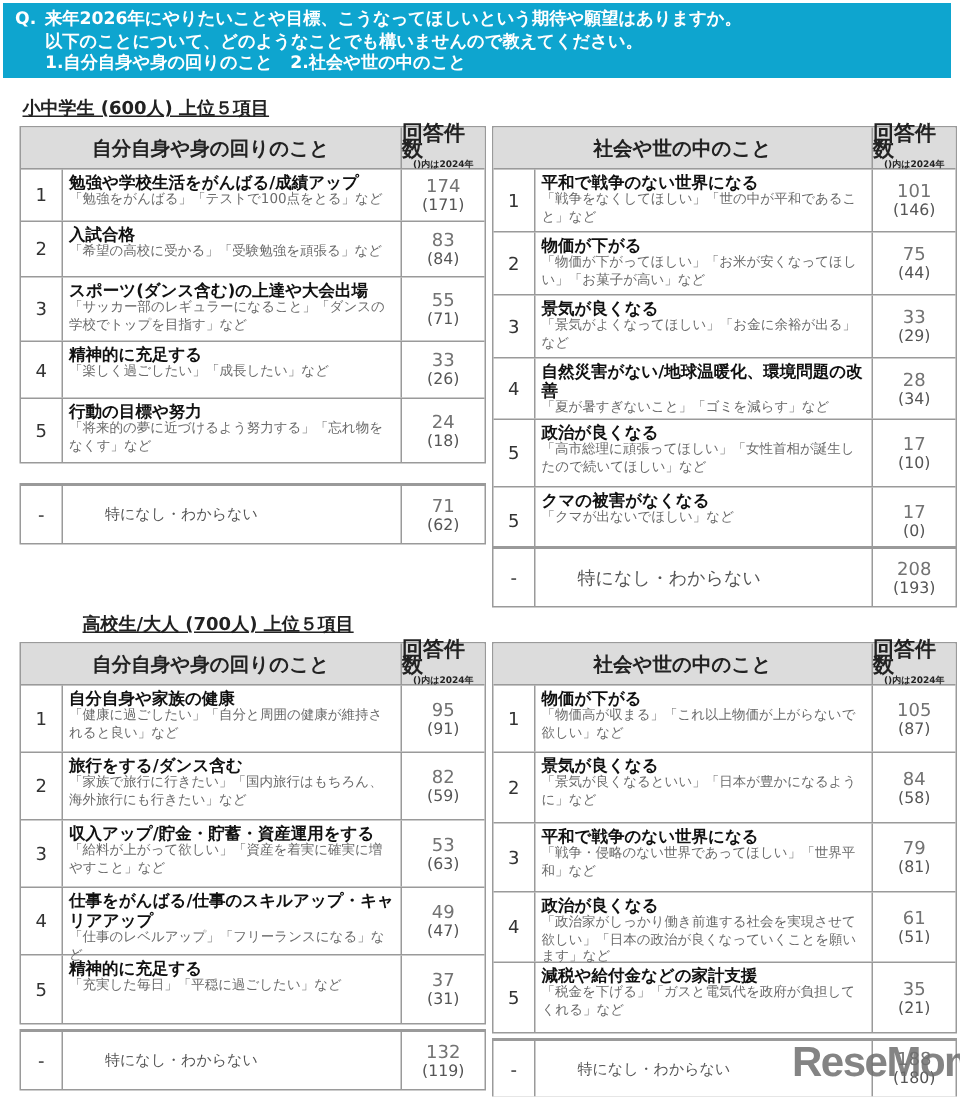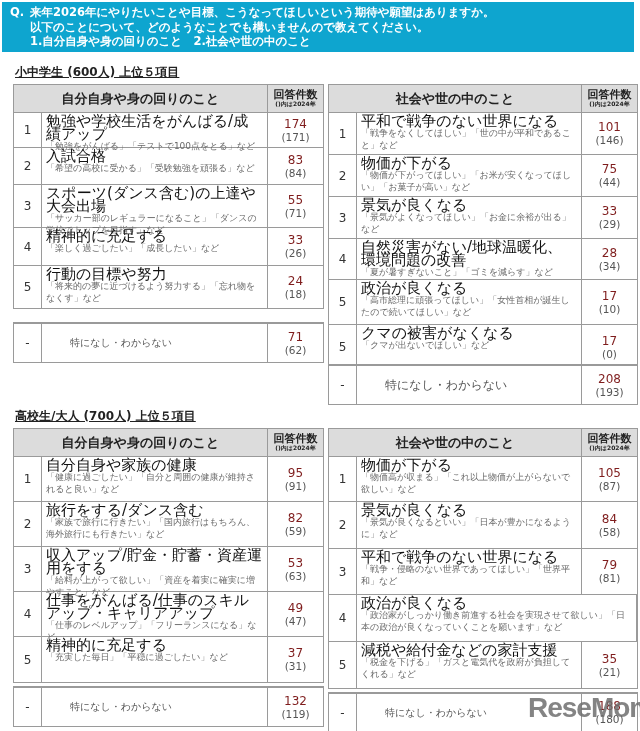--- a/index.html
+++ b/index.html
@@ -26,38 +26,38 @@
   .tbl .hdr {
     display: flex; background: #dcdcdc; border-bottom: 1px solid #9a9a9a; height: 28px;
   }
   .tbl .hdr .h-title {
     flex: 1; display: flex; align-items: center; justify-content: center;
     font-size: 13px; font-weight: bold; border-right: 1px solid #9a9a9a;
   }
   .tbl .hdr .h-count {
     width: 55px; flex: none; display: flex; flex-direction: column; align-items: center; justify-content: center;
   }
-  .h-count .c1 { font-size: 11px; font-weight: bold; line-height: 11px; }
+  .h-count .c1 { font-size: 14px; font-weight: bold; line-height: 11px; }
   .h-count .c2 { font-size: 6px; font-weight: bold; line-height: 8px; white-space: nowrap; }
 
   .row { display: flex; border-bottom: 1px solid #9a9a9a; }
   .row:last-child { border-bottom: none; }
   .row .rank {
     width: 28px; flex: none; display: flex; align-items: center; justify-content: center;
     font-size: 12px; border-right: 1px solid #9a9a9a; color: #333;
   }
   .row .body {
     flex: 1; padding: 2px 4px 2px 4px; border-right: 1px solid #9a9a9a;
   }
-  .row .body .t { font-size: 15px; font-weight: normal; line-height: 13px; color: #111; }
+  .row .body .t { font-size: 11px; font-weight: bold; line-height: 13px; color: #111; }
   .row .body .s { font-size: 9px; line-height: 11.5px; color: #6a6a6a; }
   .row .cnt {
     width: 55px; flex: none; display: flex; flex-direction: column; align-items: center; justify-content: center;
   }
-  .cnt .n { font-size: 12px; line-height: 14px; color: #7f1d1d; }
+  .cnt .n { font-size: 12px; line-height: 14px; color: #737373; }
   .cnt .p { font-size: 10.5px; line-height: 13px; color: #555; }
 
   .none-tbl { position: absolute; border: 1px solid #9a9a9a; border-top-width: 2px; background: #fff; }
   .none-tbl .row .body { display: flex; align-items: center; font-size: 10px; color: #555; margin-left: 24px; }
   .none-tbl.big .row .body { font-size: 12px; }
 
   .watermark {
     position: absolute; left: 528px; top: 692px; font-size: 28px; font-weight: bold;
     color: rgba(110,110,110,0.85); font-family: "Liberation Sans", sans-serif; letter-spacing: -1px;
   }
@@ -232,21 +232,21 @@
   <div class="row" style="height:38px;">
     <div class="rank">-</div>
     <div class="body">特になし・わからない</div>
     <div class="cnt">
         <span class="n">208</span>
         <span class="p">(193)</span>
       </div>
   </div>
 </div>
 
-<div class="section-title" style="top:408px;">高校生/大人 (700人) 上位５項目</div>
+<div class="section-title" style="top:408px;margin-left:40px;">高校生/大人 (700人) 上位５項目</div>
 
 <div class="tbl" style="left:13px; top:428px; width:311px;">
   <div class="hdr">
     <div class="h-title">自分自身や身の回りのこと</div>
     <div class="h-count">
       <span class="c1">回答件数</span>
       <span class="c2">()内は2024年</span>
     </div>
   </div>
   <div class="row" style="height:45px;">
@@ -356,20 +356,24 @@
         <span class="n">79</span>
         <span class="p">(81)</span>
       </div>
   </div>
   <div class="row" style="height:47px;">
     <div class="rank">4</div>
     <div class="body">
         <div class="t">政治が良くなる</div>
         <div class="s">「政治家がしっかり働き前進する社会を実現させて欲しい」「日本の政治が良くなっていくことを願います」など</div>
       </div>
+    <div class="cnt">
+        <span class="n">61</span>
+        <span class="p">(51)</span>
+      </div>
   </div>
   <div class="row" style="height:46px;">
     <div class="rank">5</div>
     <div class="body">
         <div class="t">減税や給付金などの家計支援</div>
         <div class="s">「税金を下げる」「ガスと電気代を政府が負担してくれる」など</div>
       </div>
     <div class="cnt">
         <span class="n">35</span>
         <span class="p">(21)</span>

